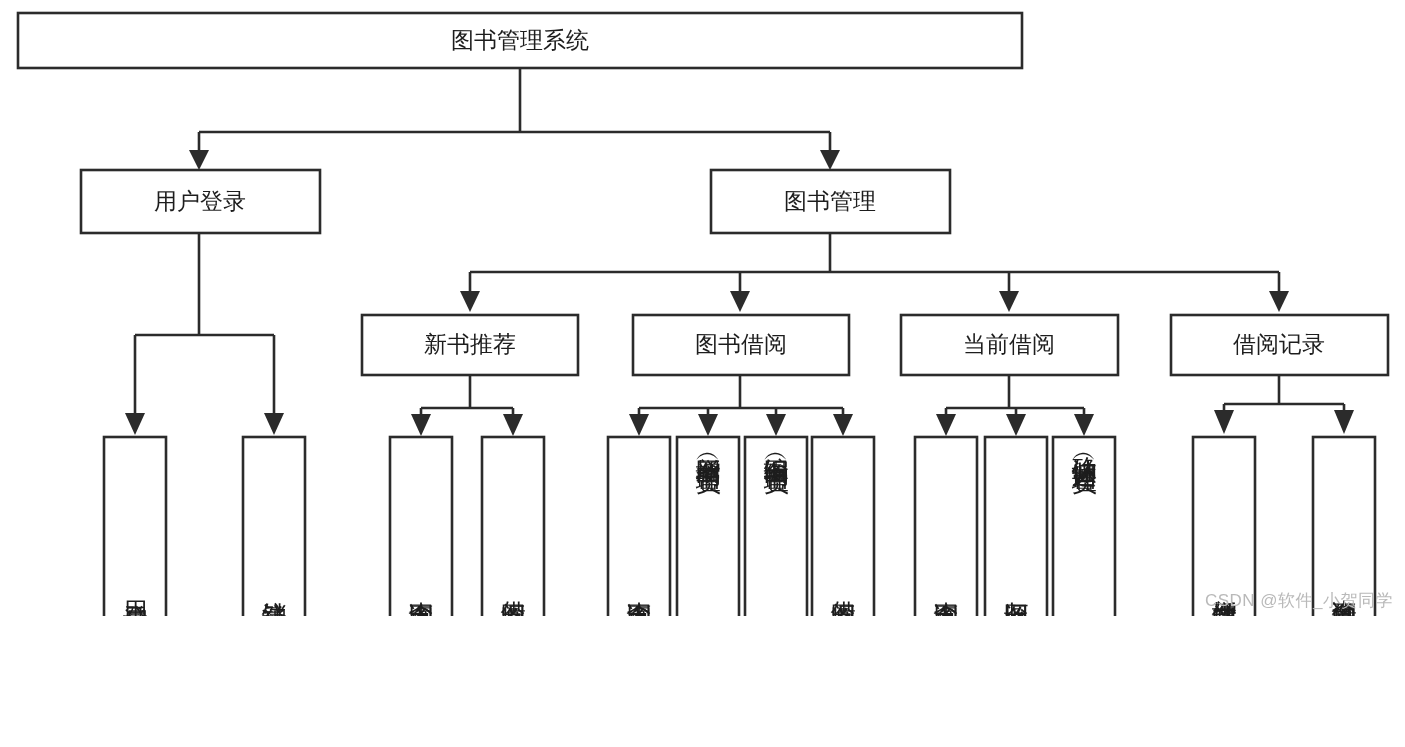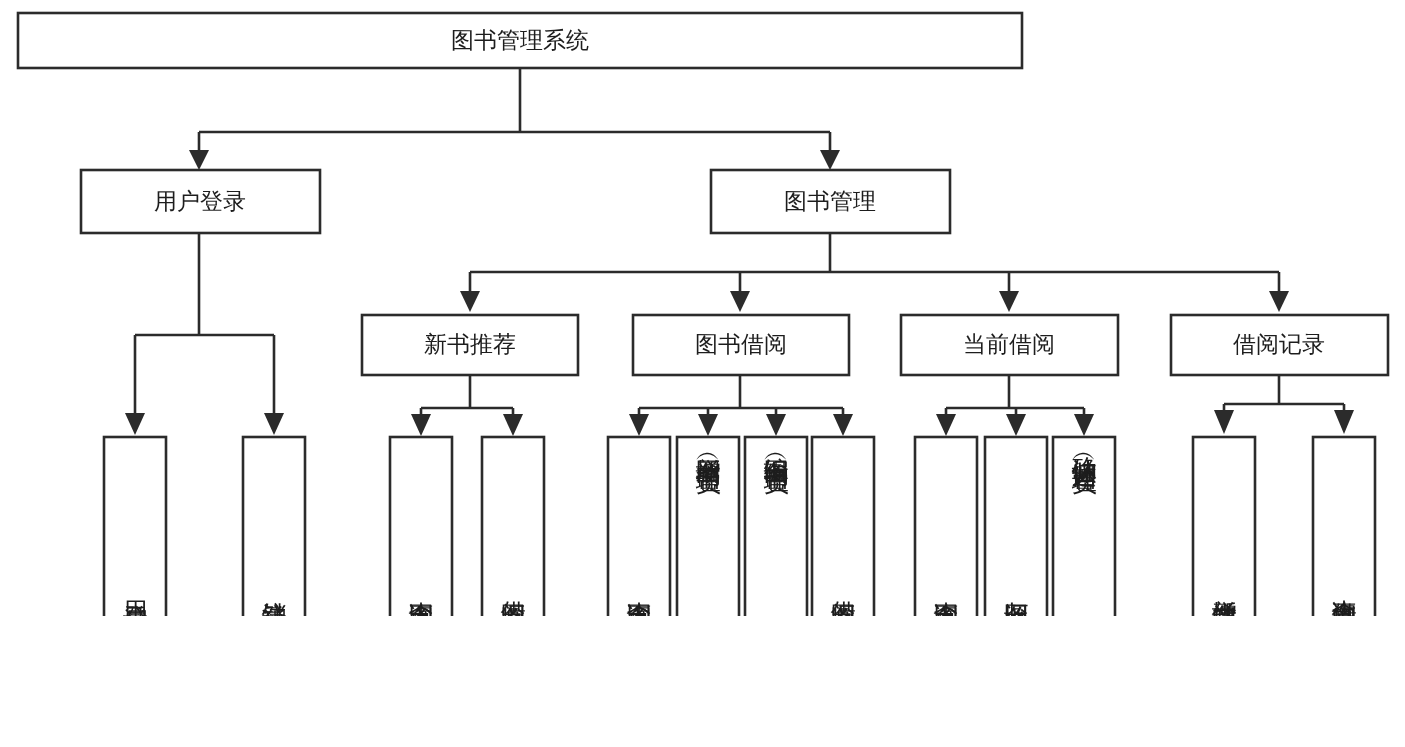--- a/index.html
+++ b/index.html
@@ -251,14 +251,15 @@
     <span class="leaf-label">确认归还（管理员）</span>
   </div>
 
   <div class="leaf-label-wrap" style="left:1193px; top:437px; width:62px; height:296px;">
     <span class="leaf-label">新增借阅记录</span>
   </div>
   <div class="leaf-label-wrap" style="left:1313px; top:437px; width:62px; height:296px;">
     <span class="leaf-label">查询借阅记录</span>
   </div>
 
+  <div class="watermark">CSDN @软件_小贺同学</div>
 
 </div>
 
 </body></html>

